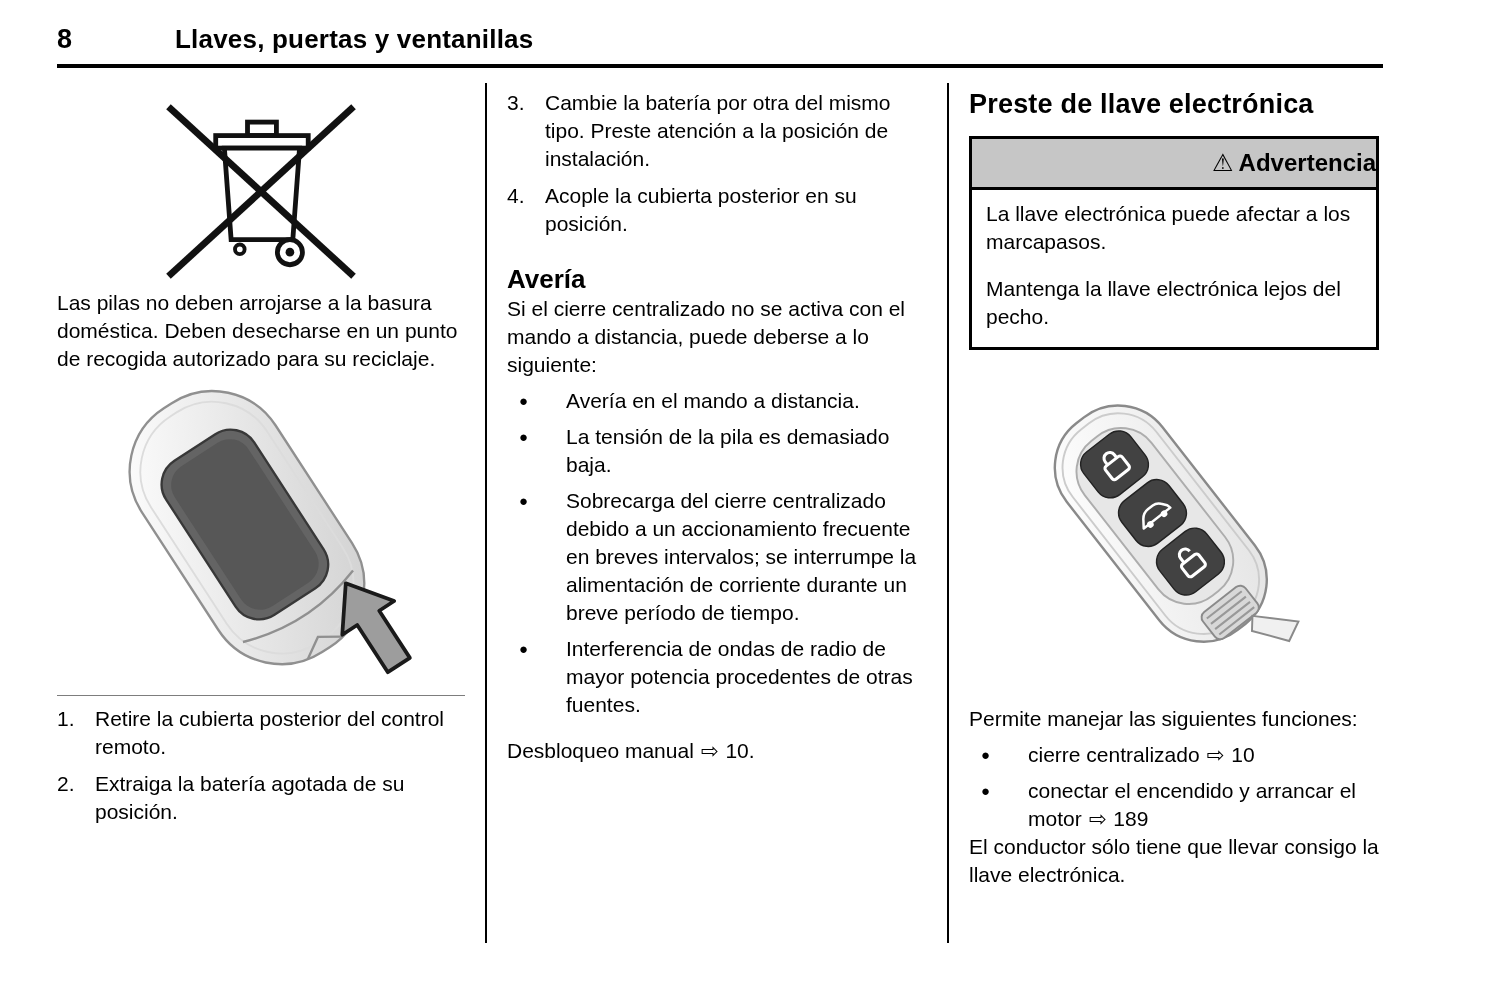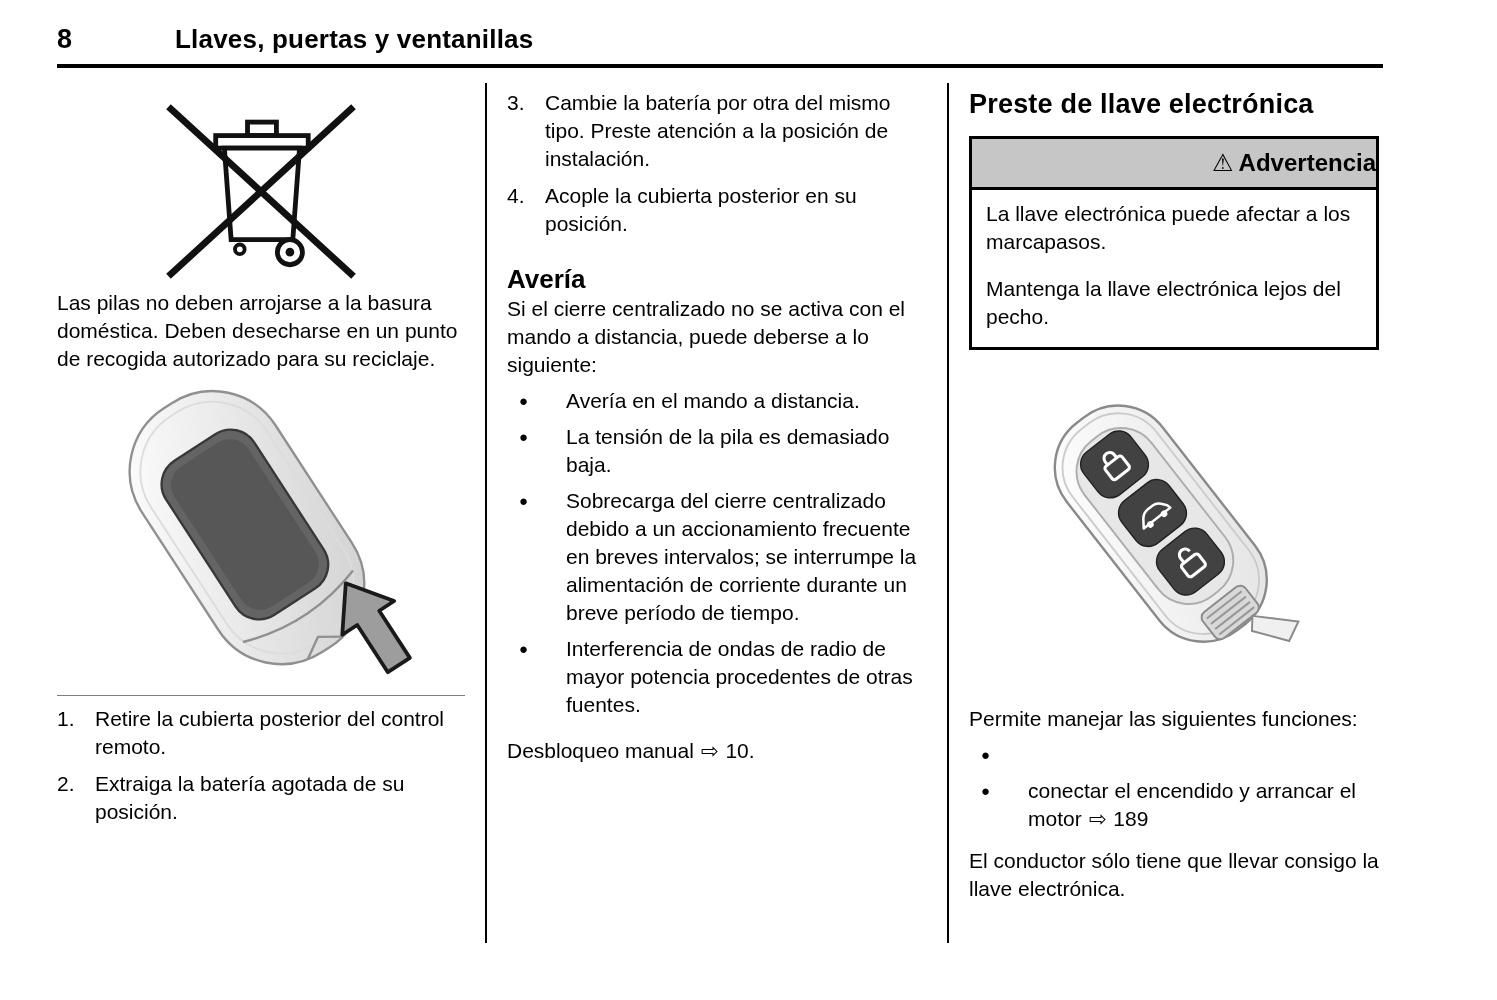--- a/index.html
+++ b/index.html
@@ -49,21 +49,21 @@
   .fig-key2{margin-top:24px;text-align:center}
 
   
   .warnbox{border:3px solid #000;margin-top:16px}
   .warnbox-header{background:#c6c6c6;border-bottom:3px solid #000;text-align:right;font-weight:700;font-size:24px;padding:10px 0}
   .warn-tri{margin-right:5px}
   .warnbox-body{padding:10px 14px 16px;font-size:21px;line-height:28px}
   .warnbox-body p + p{margin-top:19px}
 
   .mt6{margin-top:6px}
-  .mt14{margin-top:14px}
+  .mt14{}
   .mt12{}
   .mt20{margin-top:9px}
 </style>
 </head>
 <body>
 
 <div class="page">
 
   <div class="hdr">
     <span class="num">8</span>
@@ -232,20 +232,23 @@
             <path d="M 16 128 L 50 162 L 30 172 L 6 140 Z" fill="#f0f0f0" stroke="#8a8a8a" stroke-width="2"></path>
           </g>
         </svg>
       </figure>
 
       <p class="body mt20">Permite manejar las siguientes funciones:</p>
 
       <div class="mt6">
         <div class="bul">
           <span class="bul-marker">●</span>
+          <span class="bul-text">
+            <span>cierre centralizado</span><span class="ref-arrow">⇨</span><span>10</span>
+          </span>
         </div>
         <div class="bul">
           <span class="bul-marker">●</span>
           <span class="bul-text">
             <span>conectar el encendido y arrancar el motor</span><span class="ref-arrow">⇨</span><span>189</span>
           </span>
         </div>
       </div>
 
       <p class="body mt14">El conductor sólo tiene que llevar consigo la llave electrónica.</p>

